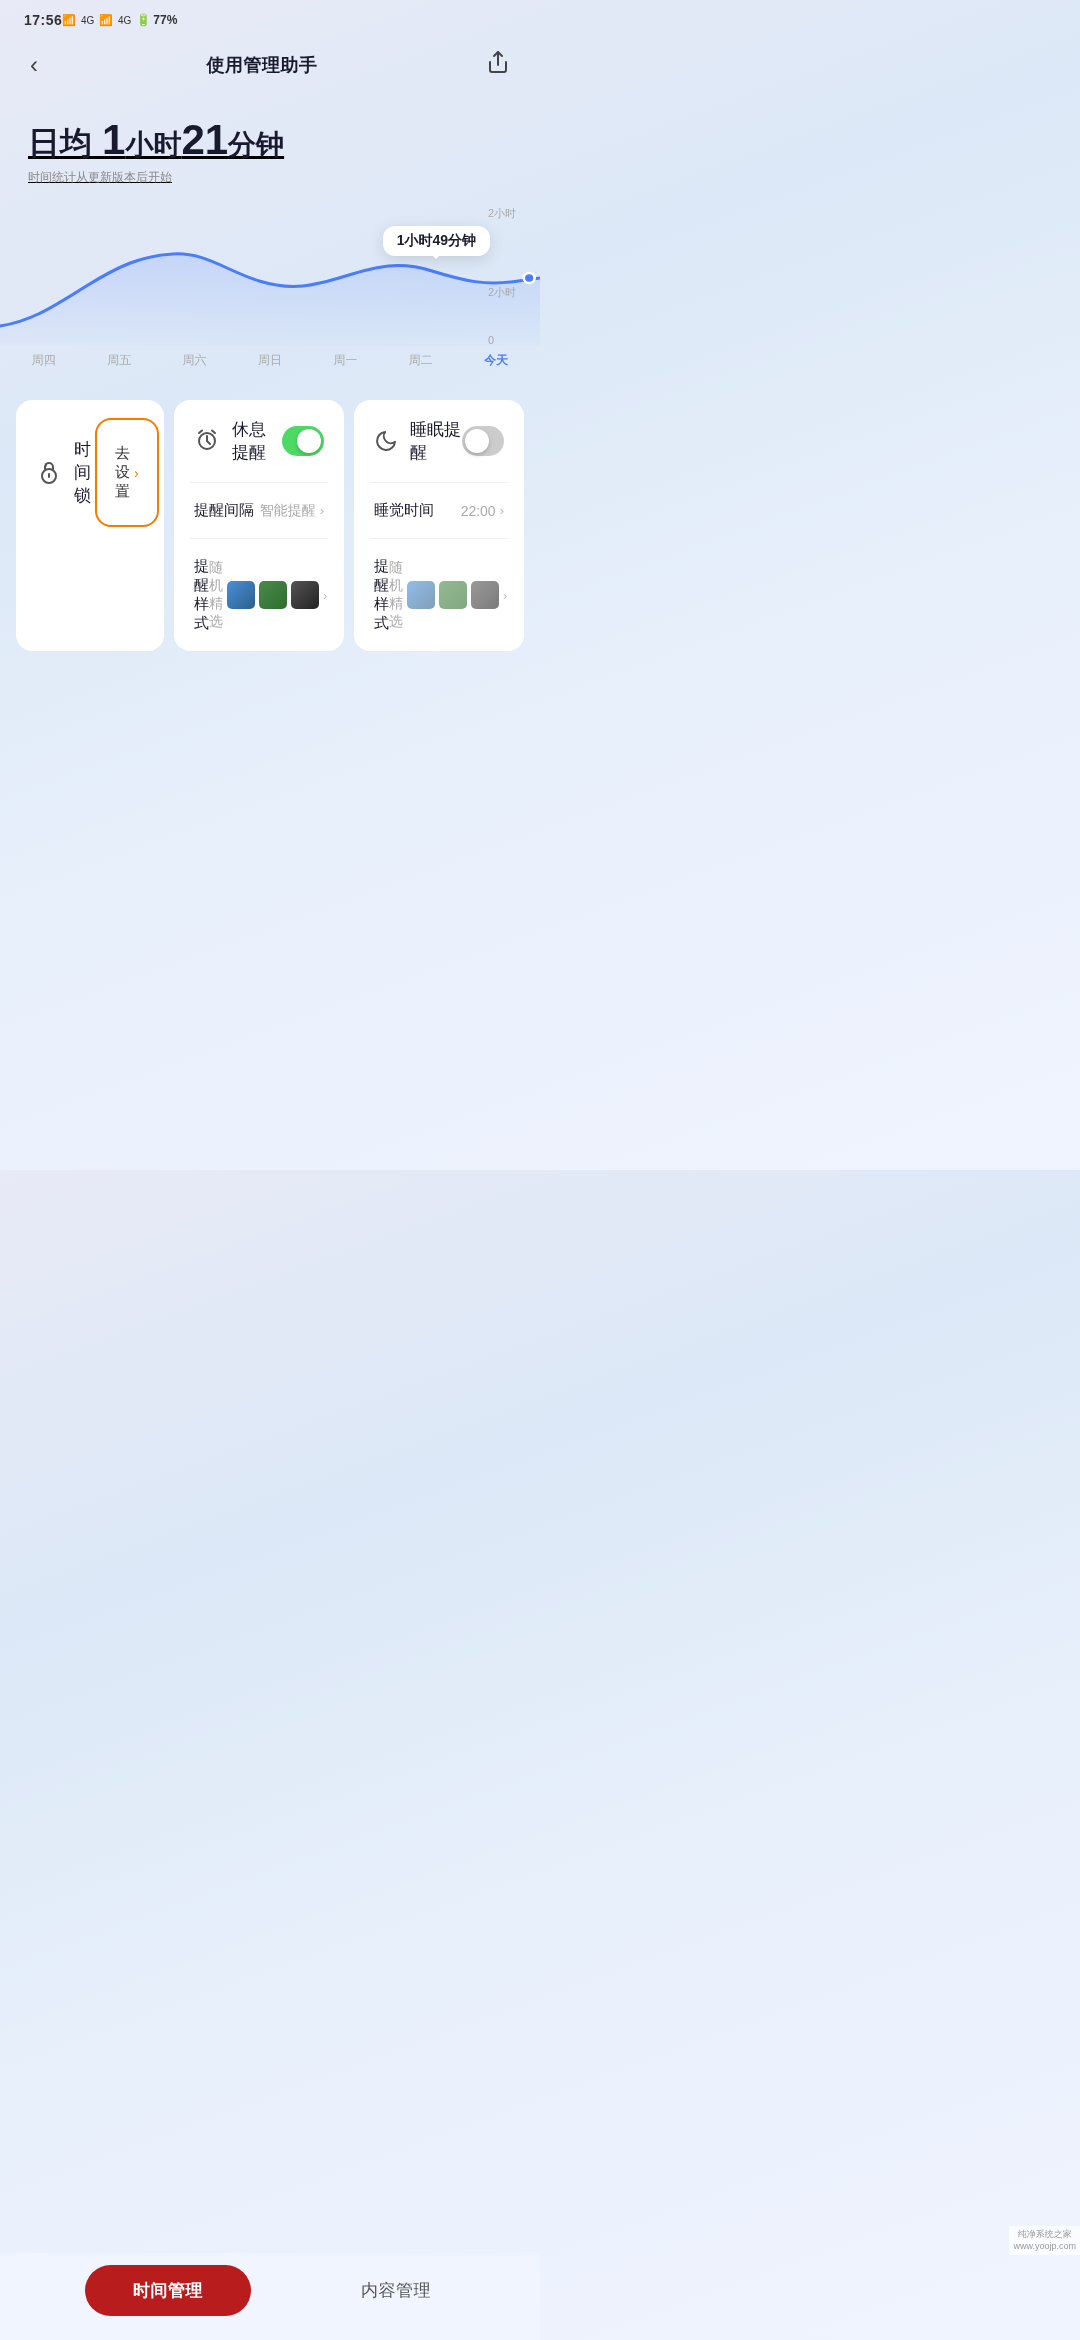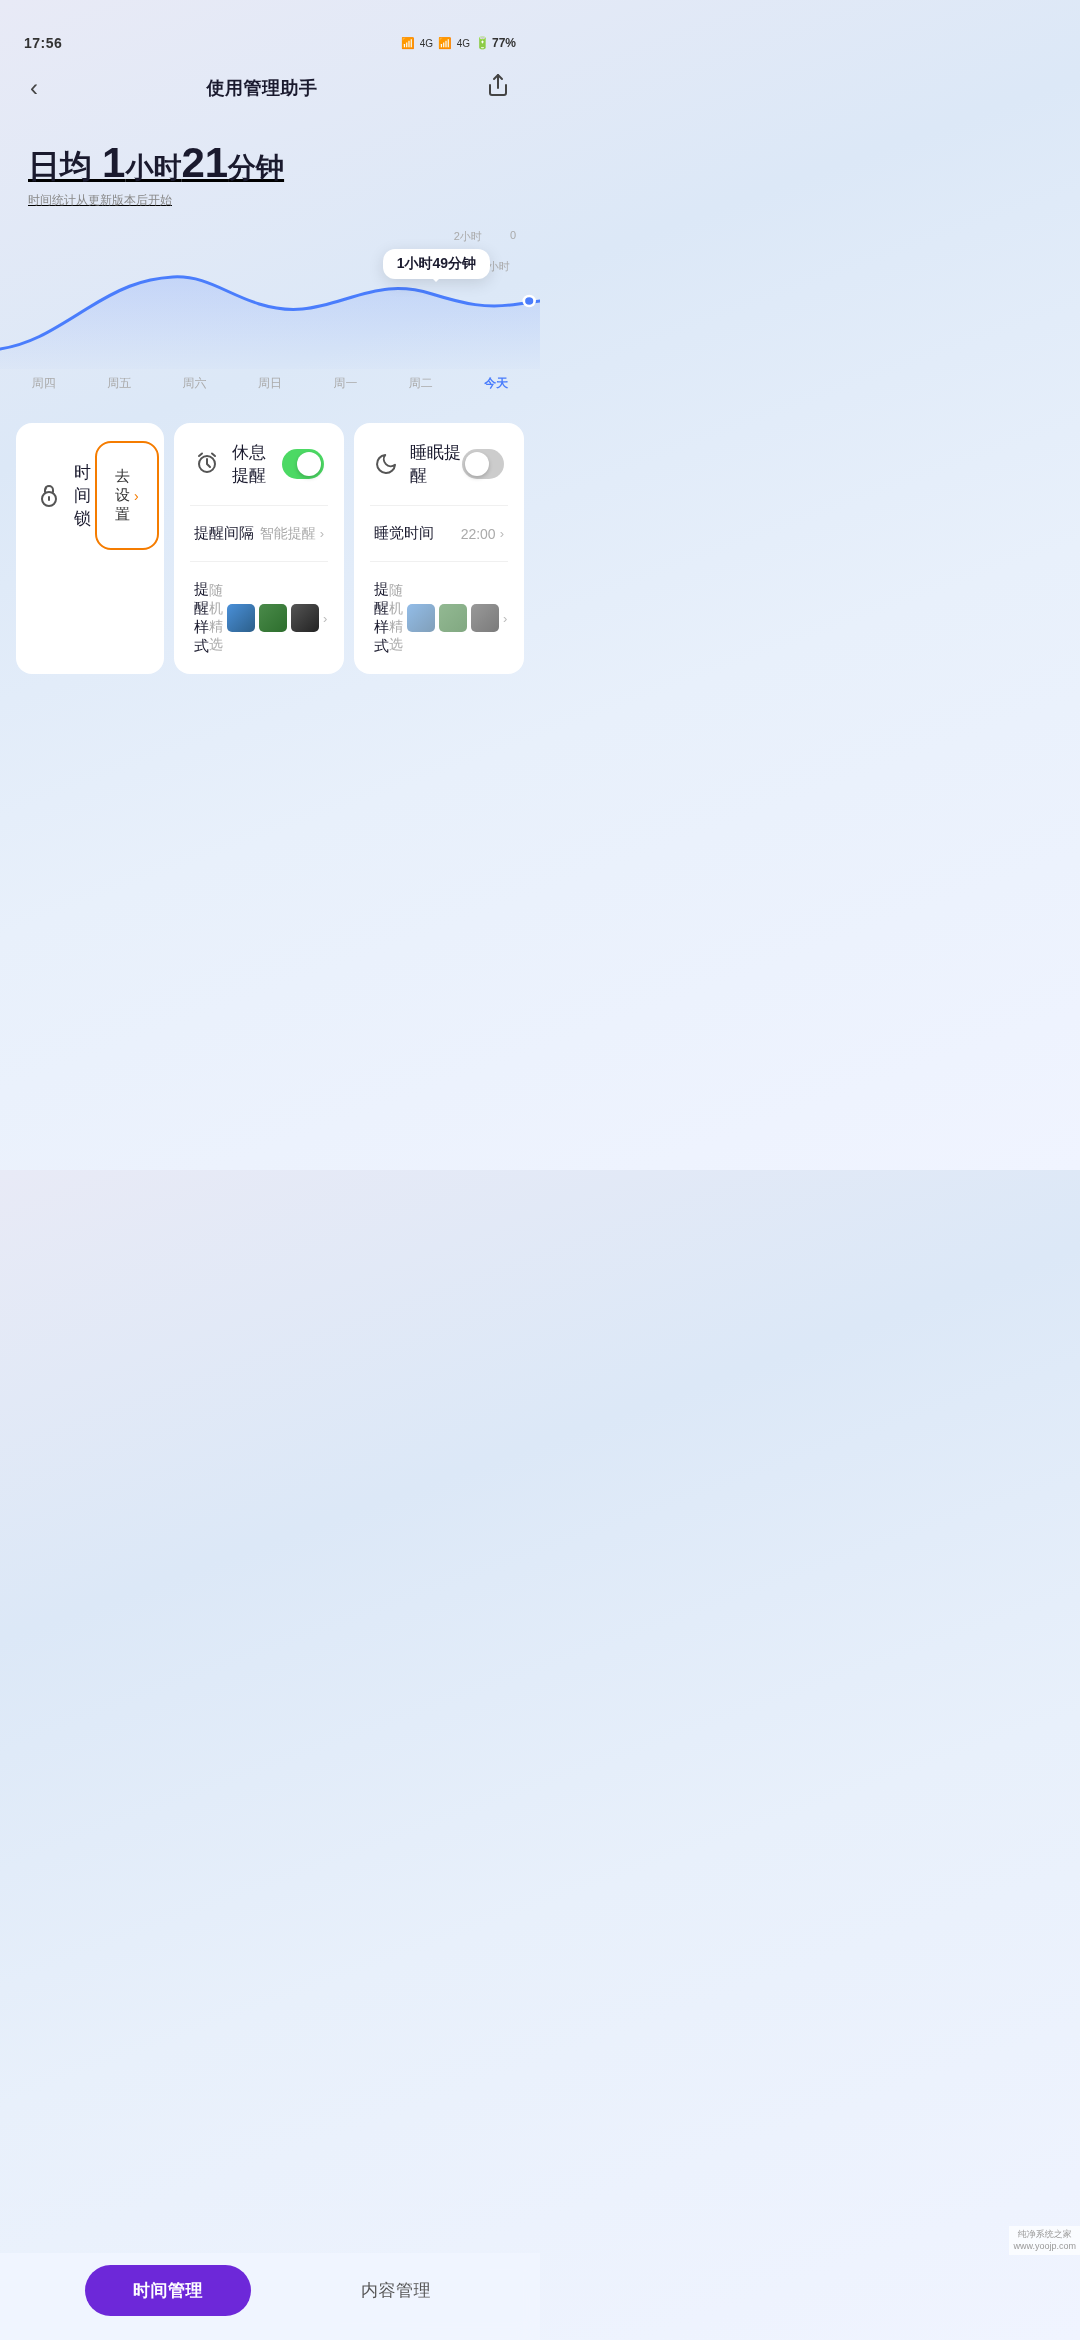--- a/index.html
+++ b/index.html
@@ -10,27 +10,25 @@
       min-height: 1170px;
       background: linear-gradient(160deg, #e8eaf6 0%, #dce8f7 30%, #e8f0fb 60%, #f0f4ff 100%);
       font-family: -apple-system, 'PingFang SC', 'Helvetica Neue', sans-serif;
       position: relative;
       overflow-x: hidden;
     }
 
     
     .status-bar {
       display: flex;
-      justify-content: space-between;
-      align-items: center;
-      padding: 23px 24px 8px;
+      align-items: center;
+      padding: 12px 24px 8px;
       font-size: 13px;
       font-weight: 500;
       color: #333;
-      margin-top: 12px;
     }
     .status-time { font-size: 14px; font-weight: 600; letter-spacing: 0.5px; }
     .status-icons { display: flex; align-items: center; gap: 5px; font-size: 11px; }
     .battery-icon {
       display: inline-flex; align-items: center; gap: 2px;
       font-size: 12px; font-weight: 600;
     }
 
     
     .header {
@@ -78,21 +76,21 @@
       position: relative;
       margin: 10px 0 0;
       padding: 0 0 0 0;
       height: 180px;
     }
     .chart-y-labels {
       position: absolute;
       right: 24px;
       top: 0;
       display: flex;
-      flex-direction: row;
+      flex-direction: column;
       justify-content: space-between;
       height: 140px;
       font-size: 11px;
       color: #aaa;
     }
     .chart-tooltip {
       position: absolute;
       right: 50px;
       top: 20px;
       background: white;
@@ -265,21 +263,21 @@
       width: 540px;
       background: rgba(240, 244, 255, 0.95);
       backdrop-filter: blur(10px);
       padding: 12px 50px 24px;
       display: flex;
       align-items: center;
       justify-content: space-around;
       gap: 16px;
     }
     .nav-btn-active {
-      background: #6d28d9;
+      background: #b91c1c;
       color: white;
       border: none;
       border-radius: 28px;
       padding: 14px 48px;
       font-size: 17px;
       font-weight: 600;
       cursor: pointer;
       letter-spacing: 0.5px;
     }
     .nav-btn-inactive {

